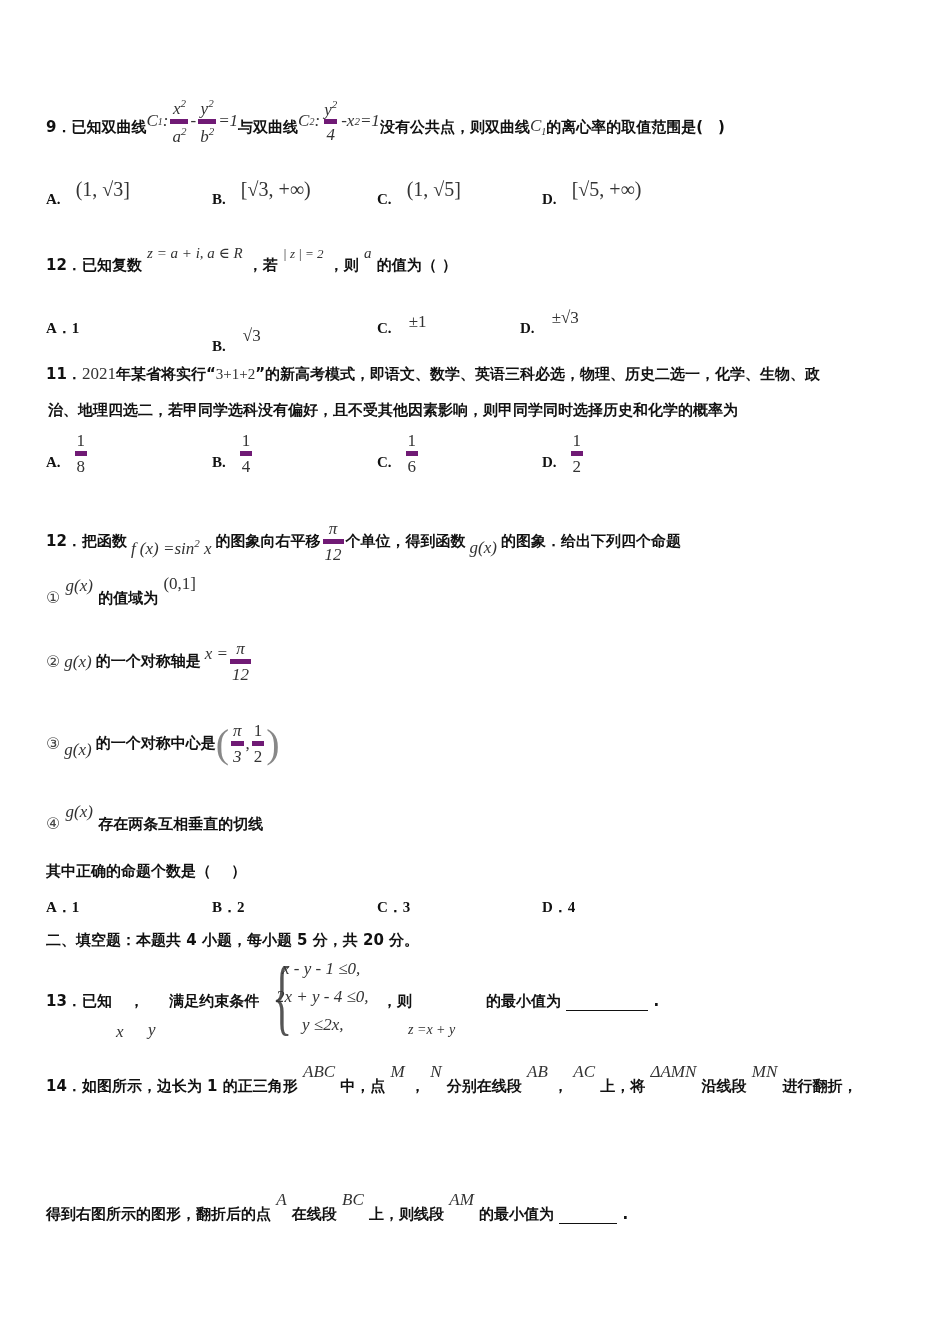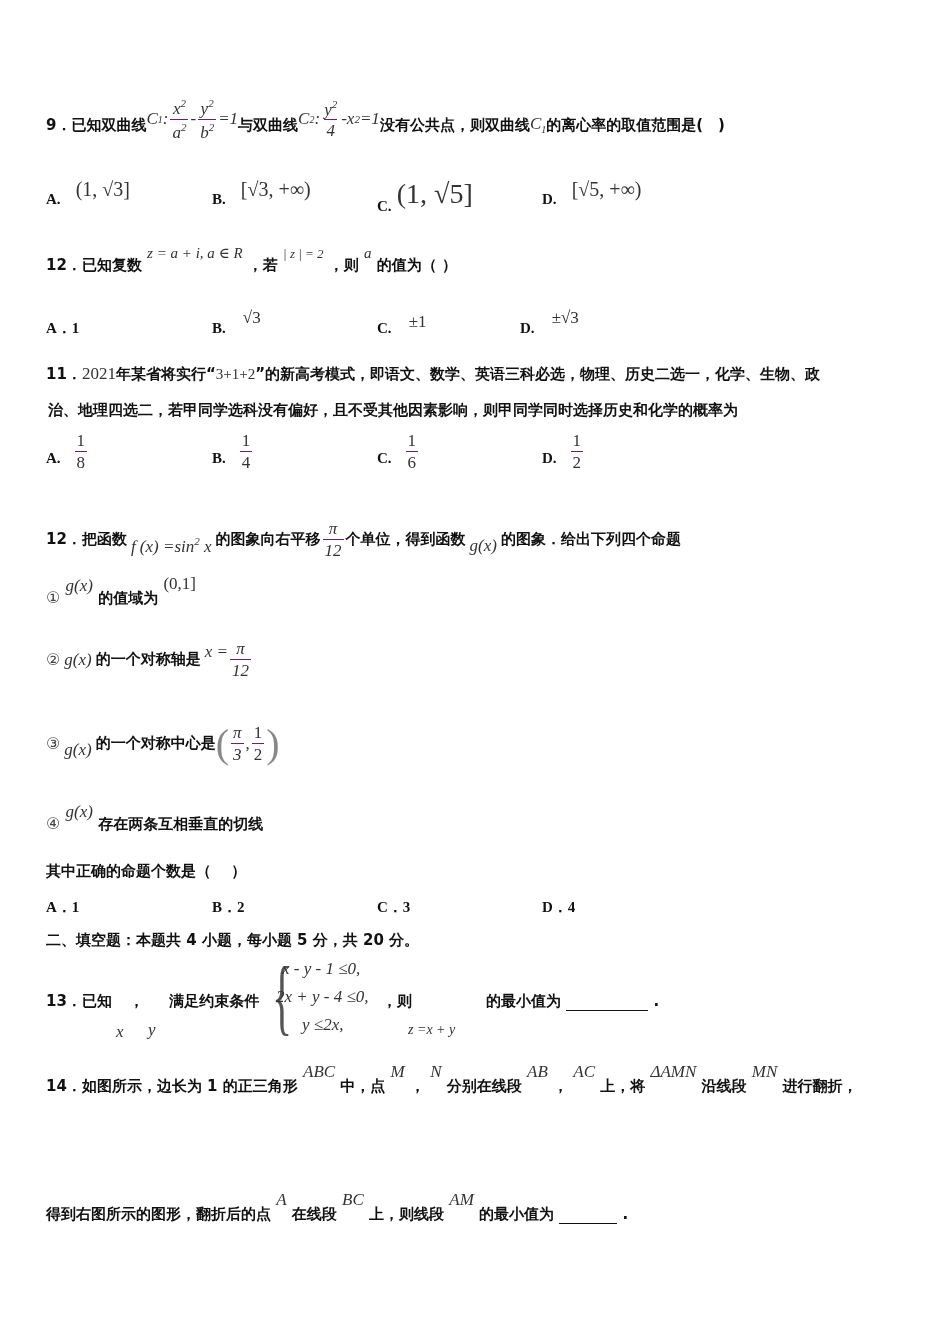--- a/index.html
+++ b/index.html
@@ -5,21 +5,21 @@
   html, body { margin:0; padding:0; background:#ffffff; }
   body { width:950px; height:1344px; position:relative; overflow:hidden;
          font-family:"DejaVu Sans", sans-serif; color:#111; }
   .cn { font-weight:bold; font-size:15px; font-family:"DejaVu Sans", sans-serif; }
   .m  { font-family:"Liberation Serif", "DejaVu Serif", serif; font-style:italic; color:#333; font-size:17px; font-weight:normal; }
   .mr { font-family:"Liberation Serif", "DejaVu Serif", serif; color:#333; font-size:17px; font-weight:normal; }
   .abs { position:absolute; white-space:nowrap; }
   .opt { font-family:"Liberation Serif", serif; font-weight:bold; font-size:15px; }
   .frac { display:inline-flex; flex-direction:column; align-items:center; vertical-align:middle; line-height:1; margin:0 2px; }
   .frac .n { padding:0 2px 2px; font-size:17px; }
-  .frac .d { border-top:1px solid #701a75; padding:2px 2px 0; font-size:17px; }
+  .frac .d { border-top:5px solid #701a75; padding:2px 2px 0; font-size:17px; }
   .sup { font-size:11px; vertical-align:super; }
   .sub { font-size:10px; vertical-align:sub; }
   .brace { font-family:"Liberation Serif", serif; font-size:58px; color:#555; font-weight:normal; line-height:1; }
   .blank { display:inline-block; border-bottom:1px solid #111; }
   .circ { font-size:16px; color:#444; font-weight:normal; }
 </style>
 </head>
 <body>
 
 <div class="abs cn" style="left:46px; top:104px; display:flex; align-items:center;">
@@ -62,41 +62,41 @@
 <div class="abs" style="left:46px; top:186px;text-align:center;">
   <span class="opt">A.</span>
   <span class="mr" style="font-size:20px; position:relative; top:-8px; margin-left:10px;">(1, √3]</span>
 </div>
 <div class="abs" style="left:212px; top:186px;">
   <span class="opt">B.</span>
   <span class="mr" style="font-size:20px; position:relative; top:-8px; margin-left:10px;">[√3, +∞)</span>
 </div>
 <div class="abs" style="left:377px; top:186px;">
   <span class="opt">C.</span>
-  <span class="mr" style="font-size:28px; position:relative; top:-8px; ">(1, √5]</span>
+  <span class="mr" style="font-size:20px; position:relative; top:-8px; margin-left:10px;">(1, √5]</span>
 </div>
 <div class="abs" style="left:542px; top:186px;">
   <span class="opt">D.</span>
   <span class="mr" style="font-size:20px; position:relative; top:-8px; margin-left:10px;">[√5, +∞)</span>
 </div>
 
 <div class="abs cn" style="left:46px; top:256px;">
   <span>12．</span><span>已知复数</span>
   <span class="m" style="font-size:15px; position:relative; top:-12px;">z = a + i, a ∈ R</span>
   <span>，若</span>
   <span class="m" style="font-size:13px; position:relative; top:-12px;">| z | = 2</span>
   <span>，则</span>
   <span class="m" style="font-size:15px; position:relative; top:-12px;">a</span>
   <span>的值为（ ）</span>
 </div>
 
 <div class="abs" style="left:46px; top:318px;">
   <span class="opt">A．</span><span class="opt">1</span>
 </div>
-<div class="abs" style="left:212px; top:318px;">
+<div class="abs" style="left:212px; top:336px;">
   <span class="opt">B.</span>
   <span class="mr" style="position:relative; top:-10px; margin-left:12px;">√3</span>
 </div>
 <div class="abs" style="left:377px; top:318px;">
   <span class="opt">C.</span>
   <span class="mr" style="position:relative; top:-6px; margin-left:12px;">±1</span>
 </div>
 <div class="abs" style="left:520px; top:318px;text-align:right;">
   <span class="opt">D.</span>
   <span class="mr" style="position:relative; top:-10px; margin-left:12px;">±√3</span>

